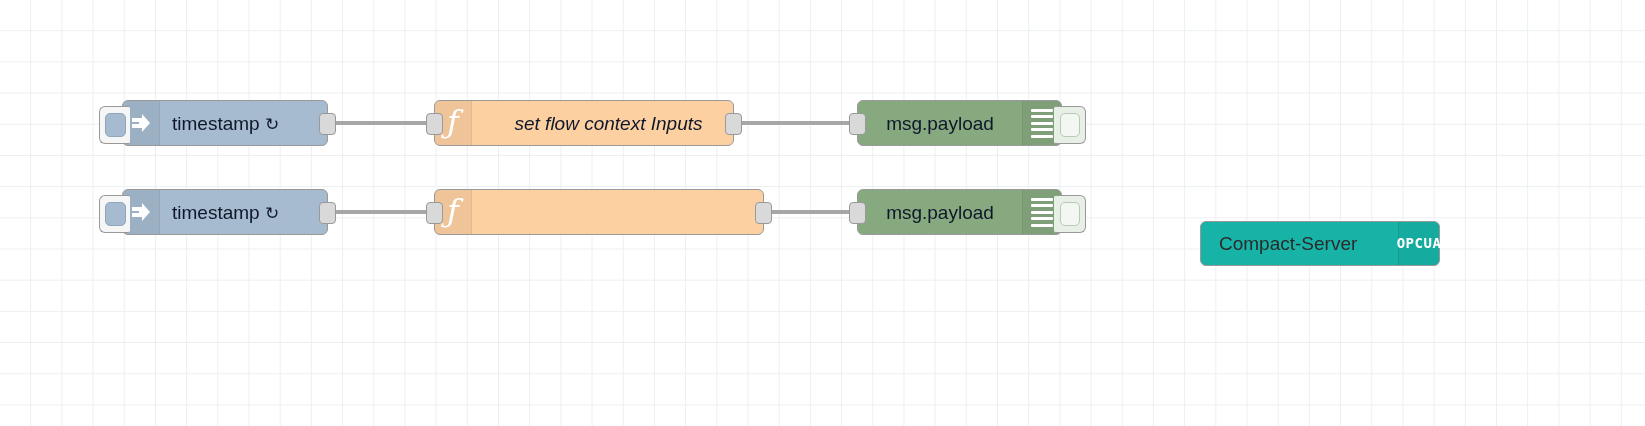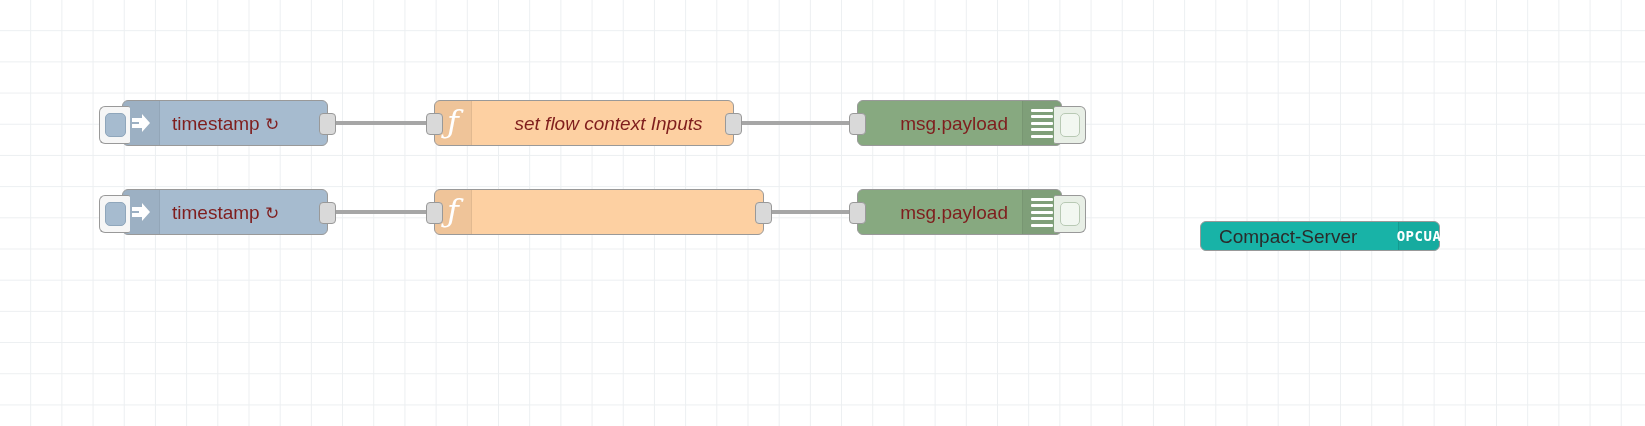--- a/index.html
+++ b/index.html
@@ -24,21 +24,21 @@
     box-sizing:border-box;
     height:46px;
     border:1px solid #999999;
     border-radius:6px;
     display:flex;align-items:center;
     box-shadow:0 0 0 0 rgba(0,0,0,0);
   }
   .node-label{
     flex:1;
     font-size:19px;
-    color:#7f1d1d;
+    color:#0f172a;
     padding:0 14px;
     white-space:nowrap;
     line-height:1;
   }
 
   
   .inject-node{ background:#a6bbcf; }
   .inject-btn{
     position:absolute;
     left:-24px; top:5px;
@@ -86,21 +86,21 @@
   }
   .function-node .node-label{
     font-style:italic;
     text-align:center;
     font-size:19px;
     padding-left:26px;
   }
 
   
   .debug-node{ background:#87a980; }
-  .debug-node .node-label{ text-align:right; }
+  .debug-node .node-label{ text-align:center; }
   .debug-icon-box{
     width:38px;height:100%;
     background:rgba(0,0,0,0.055);
     border-left:1px solid rgba(0,0,0,0.06);
     border-radius:0 5px 5px 0;
     display:flex;flex-direction:column;
     align-items:center;justify-content:center;
     gap:3.5px;
   }
   .debug-bar{ width:22px;height:3px;background:#ffffff;border-radius:1px; }
@@ -115,21 +115,21 @@
     display:flex;align-items:center;justify-content:center;
   }
   .debug-toggle-inner{
     width:18px;height:22px;
     background:#f2f7f1;
     border:1px solid #b8c9b4;
     border-radius:5px;
   }
 
   
-  .opcua-node{ background:#18b3a7; height:30px; }
+  .opcua-node{ background:#18b3a7; height:45px; }
   .opcua-node .node-label{ color:#2b2b2b; font-size:19px; padding:0 18px; }
   .opcua-icon-box{
     width:40px;height:100%;
     background:rgba(0,0,0,0.045);
     border-left:1px solid rgba(0,0,0,0.10);
     border-radius:0 5px 5px 0;
     display:flex;flex-direction:row;
     align-items:center;justify-content:center;
     line-height:0.92;
   }

